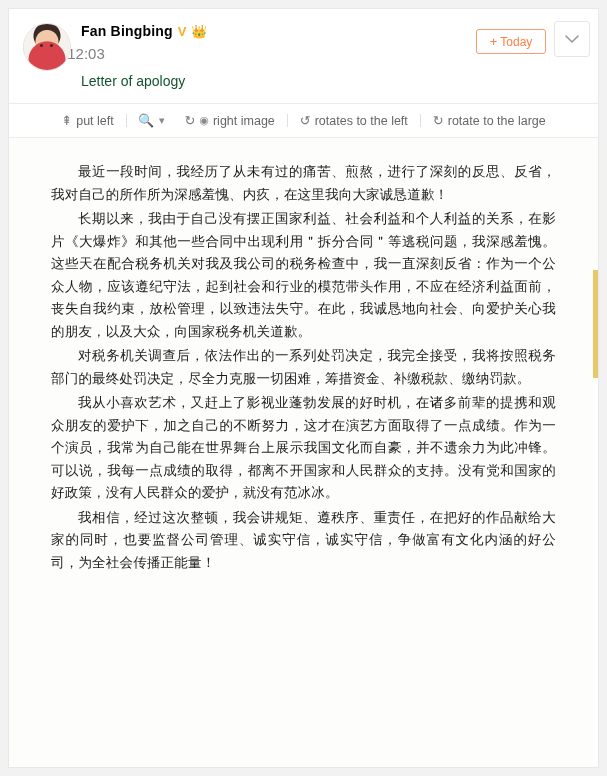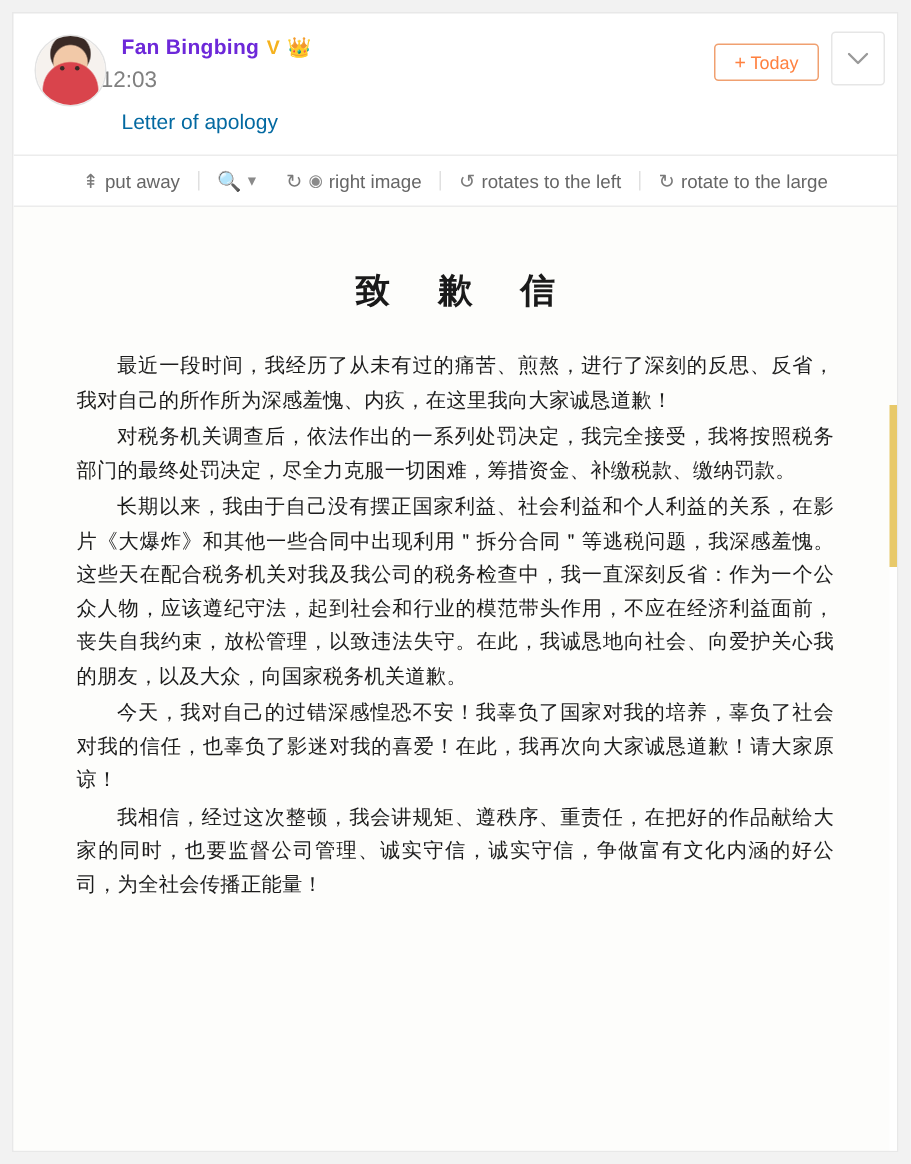--- a/index.html
+++ b/index.html
@@ -64,21 +64,21 @@
   .avatar .eye.l { left: 16px; }
   .avatar .eye.r { left: 26px; }
   .name-row {
     margin-left: 58px;
     display: flex;
     align-items: center;
     gap: 5px;
     height: 20px;
   }
   .username {
-    color: #6d28d9;
+    color: #000000;
     font-size: 14px;
     font-weight: bold;
     letter-spacing: 0.2px;
   }
   .verified-badge {
     color: #f5b21e;
     font-size: 13px;
     font-weight: bold;
     line-height: 1;
   }
@@ -88,21 +88,21 @@
   }
   .timestamp {
     margin-top: 4px;
     color: #808080;
     font-size: 15px;
   }
   .post-text {
     margin-left: 58px;
     margin-top: 9px;
     margin-bottom: 6px;
-    color: #0369a1;
+    color: #14532d;
     font-size: 14px;
     line-height: 20px;
   }
   .follow-btn {
     position: absolute;
     right: 52px;
     top: 20px;
     width: 70px;
     height: 25px;
     border: 1px solid #f0a070;
@@ -257,21 +257,21 @@
       <div class="chevron-btn">
         <svg width="14" height="9" viewBox="0 0 14 9">
           <path d="M1 1 L7 7 L13 1" fill="none" stroke="#9a9a9a" stroke-width="1.6" stroke-linecap="round" stroke-linejoin="round"></path>
         </svg>
       </div>
     </div>
 
     <div class="toolbar">
       <div class="tool">
         <span class="glyph">⇞</span>
-        <span>put away</span>
+        <span>put left</span>
       </div>
       <div class="tool-sep"></div>
       <div class="tool">
         <span class="glyph">🔍</span>
         <span class="mini">▾</span>
       </div>
       <div class="tool">
         <span class="glyph">↻</span>
         <span class="mini">◉</span>
         <span>right image</span>
@@ -283,26 +283,25 @@
       </div>
       <div class="tool-sep"></div>
       <div class="tool">
         <span class="glyph">↻</span>
         <span>rotate to the large</span>
       </div>
     </div>
 
     <div class="doc-wrap">
       <div class="doc">
-        <div class="doc-title">致 歉 信</div>
 
         <p class="doc-p">最近一段时间，我经历了从未有过的痛苦、煎熬，进行了深刻的反思、反省，我对自己的所作所为深感羞愧、内疚，在这里我向大家诚恳道歉！</p>
+        <p class="doc-p">长期以来，我由于自己没有摆正国家利益、社会利益和个人利益的关系，在影片《大爆炸》和其他一些合同中出现利用＂拆分合同＂等逃税问题，我深感羞愧。这些天在配合税务机关对我及我公司的税务检查中，我一直深刻反省：作为一个公众人物，应该遵纪守法，起到社会和行业的模范带头作用，不应在经济利益面前，丧失自我约束，放松管理，以致违法失守。在此，我诚恳地向社会、向爱护关心我的朋友，以及大众，向国家税务机关道歉。</p>
         <p class="doc-p">对税务机关调查后，依法作出的一系列处罚决定，我完全接受，我将按照税务部门的最终处罚决定，尽全力克服一切困难，筹措资金、补缴税款、缴纳罚款。</p>
-        <p class="doc-p">长期以来，我由于自己没有摆正国家利益、社会利益和个人利益的关系，在影片《大爆炸》和其他一些合同中出现利用＂拆分合同＂等逃税问题，我深感羞愧。这些天在配合税务机关对我及我公司的税务检查中，我一直深刻反省：作为一个公众人物，应该遵纪守法，起到社会和行业的模范带头作用，不应在经济利益面前，丧失自我约束，放松管理，以致违法失守。在此，我诚恳地向社会、向爱护关心我的朋友，以及大众，向国家税务机关道歉。</p>
-        <p class="doc-p">今天，我对自己的过错深感惶恐不安！我辜负了国家对我的培养，辜负了社会对我的信任，也辜负了影迷对我的喜爱！在此，我再次向大家诚恳道歉！请大家原谅！</p>
+        <p class="doc-p">我从小喜欢艺术，又赶上了影视业蓬勃发展的好时机，在诸多前辈的提携和观众朋友的爱护下，加之自己的不断努力，这才在演艺方面取得了一点成绩。作为一个演员，我常为自己能在世界舞台上展示我国文化而自豪，并不遗余力为此冲锋。可以说，我每一点成绩的取得，都离不开国家和人民群众的支持。没有党和国家的好政策，没有人民群众的爱护，就没有范冰冰。</p>
         <p class="doc-p">我相信，经过这次整顿，我会讲规矩、遵秩序、重责任，在把好的作品献给大家的同时，也要监督公司管理、诚实守信，诚实守信，争做富有文化内涵的好公司，为全社会传播正能量！</p>
 
       </div>
       <div class="edge-strip"></div>
       <div class="edge-strip2"></div>
 
     </div>
 
   </div>
 </div>

